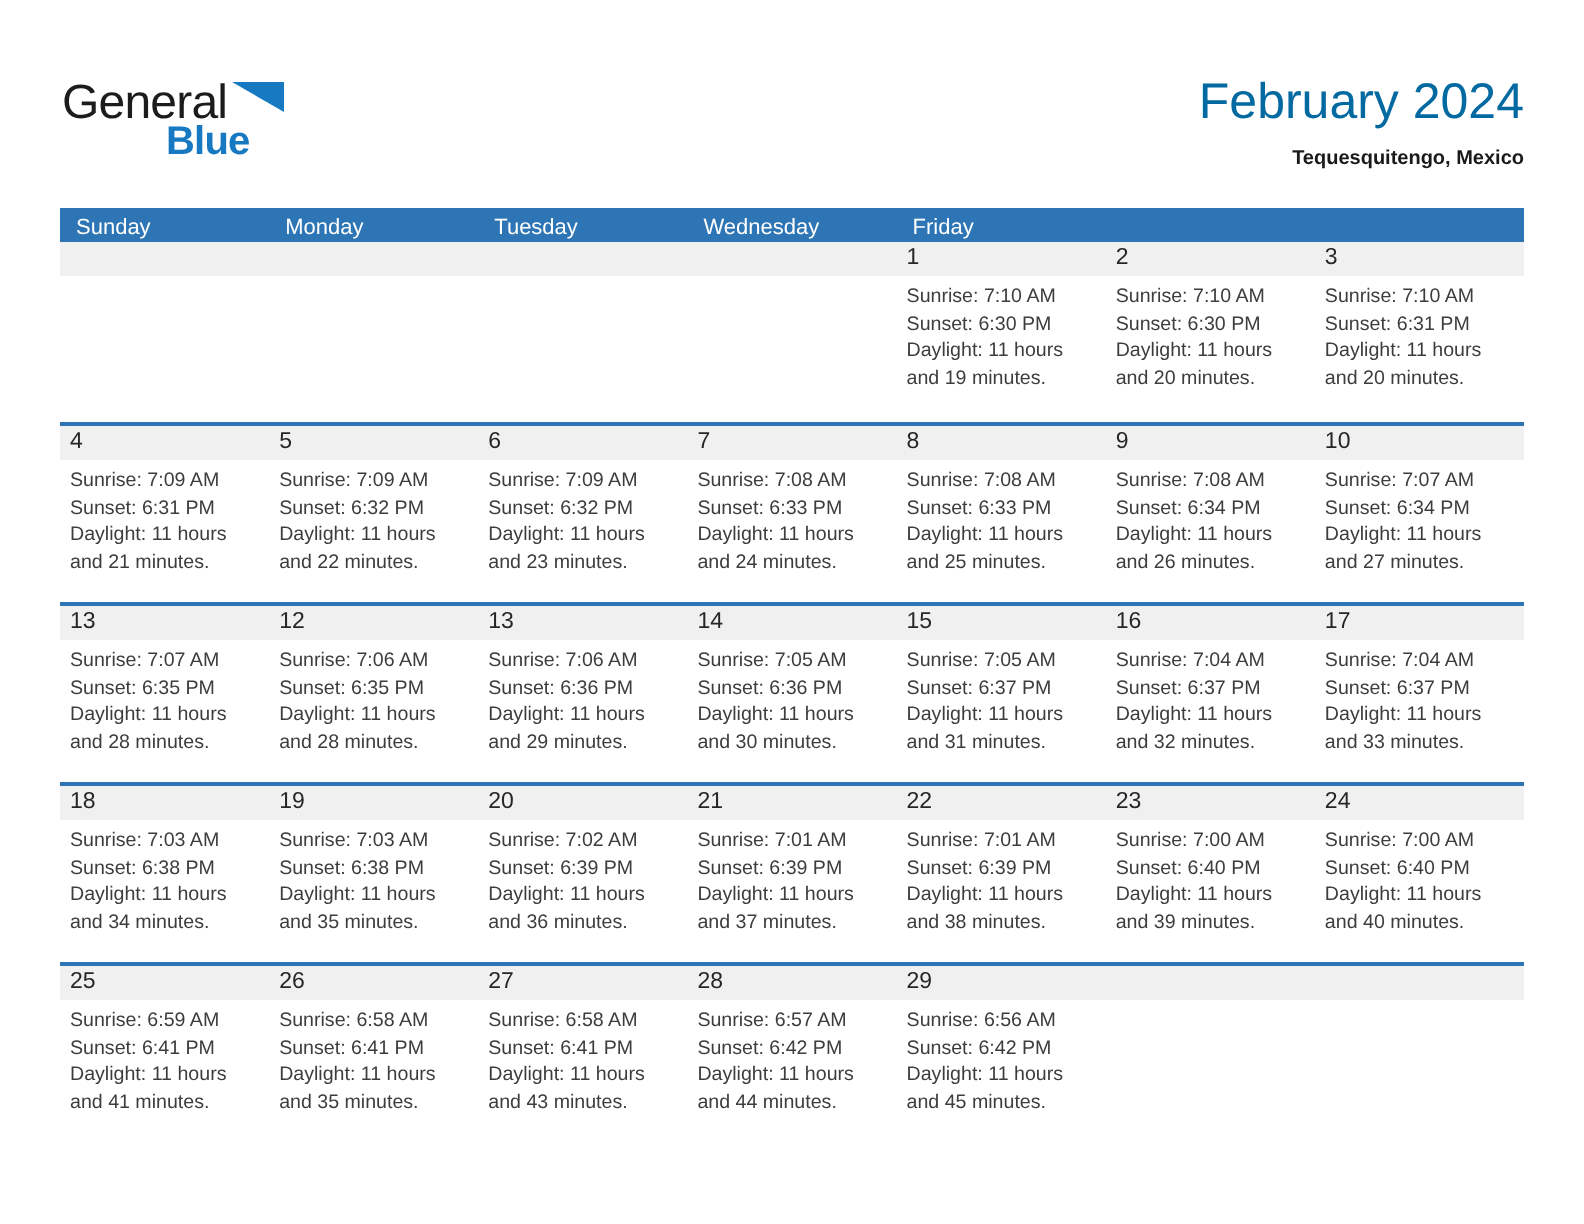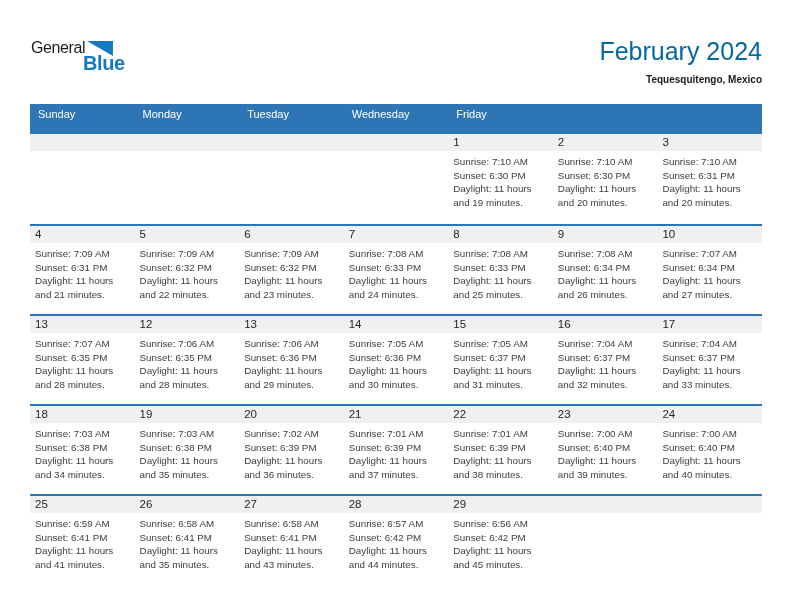--- a/index.html
+++ b/index.html
@@ -16,21 +16,21 @@
   }
   
   .logo {
     position: absolute;
     left: 31px;
     top: 40px;
   }
   .logo-line1 {
     display: flex;
     align-items: flex-start;
-    font-size: 16px;
+    font-size: 24px;
     letter-spacing: -0.4px;
     color: #1c1c1c;
     line-height: 1;
   }
   .logo-triangle {
     margin-left: 2px;
     margin-top: 1px;
   }
   .logo-line2 {
     font-size: 20px;
@@ -63,21 +63,21 @@
   .calendar {
     position: absolute;
     left: 30px;
     top: 104px;
     width: 732px;
   }
   .weekday-row {
     display: grid;
     grid-template-columns: repeat(7, 1fr);
     background: var(--accent);
-    height: 30px;
+    height: 17px;
   }
   .weekday-cell {
     color: #ffffff;
     font-size: 11px;
     line-height: 21px;
     padding-left: 8px;
     overflow: hidden;
     white-space: nowrap;
   }
   .week-row {

